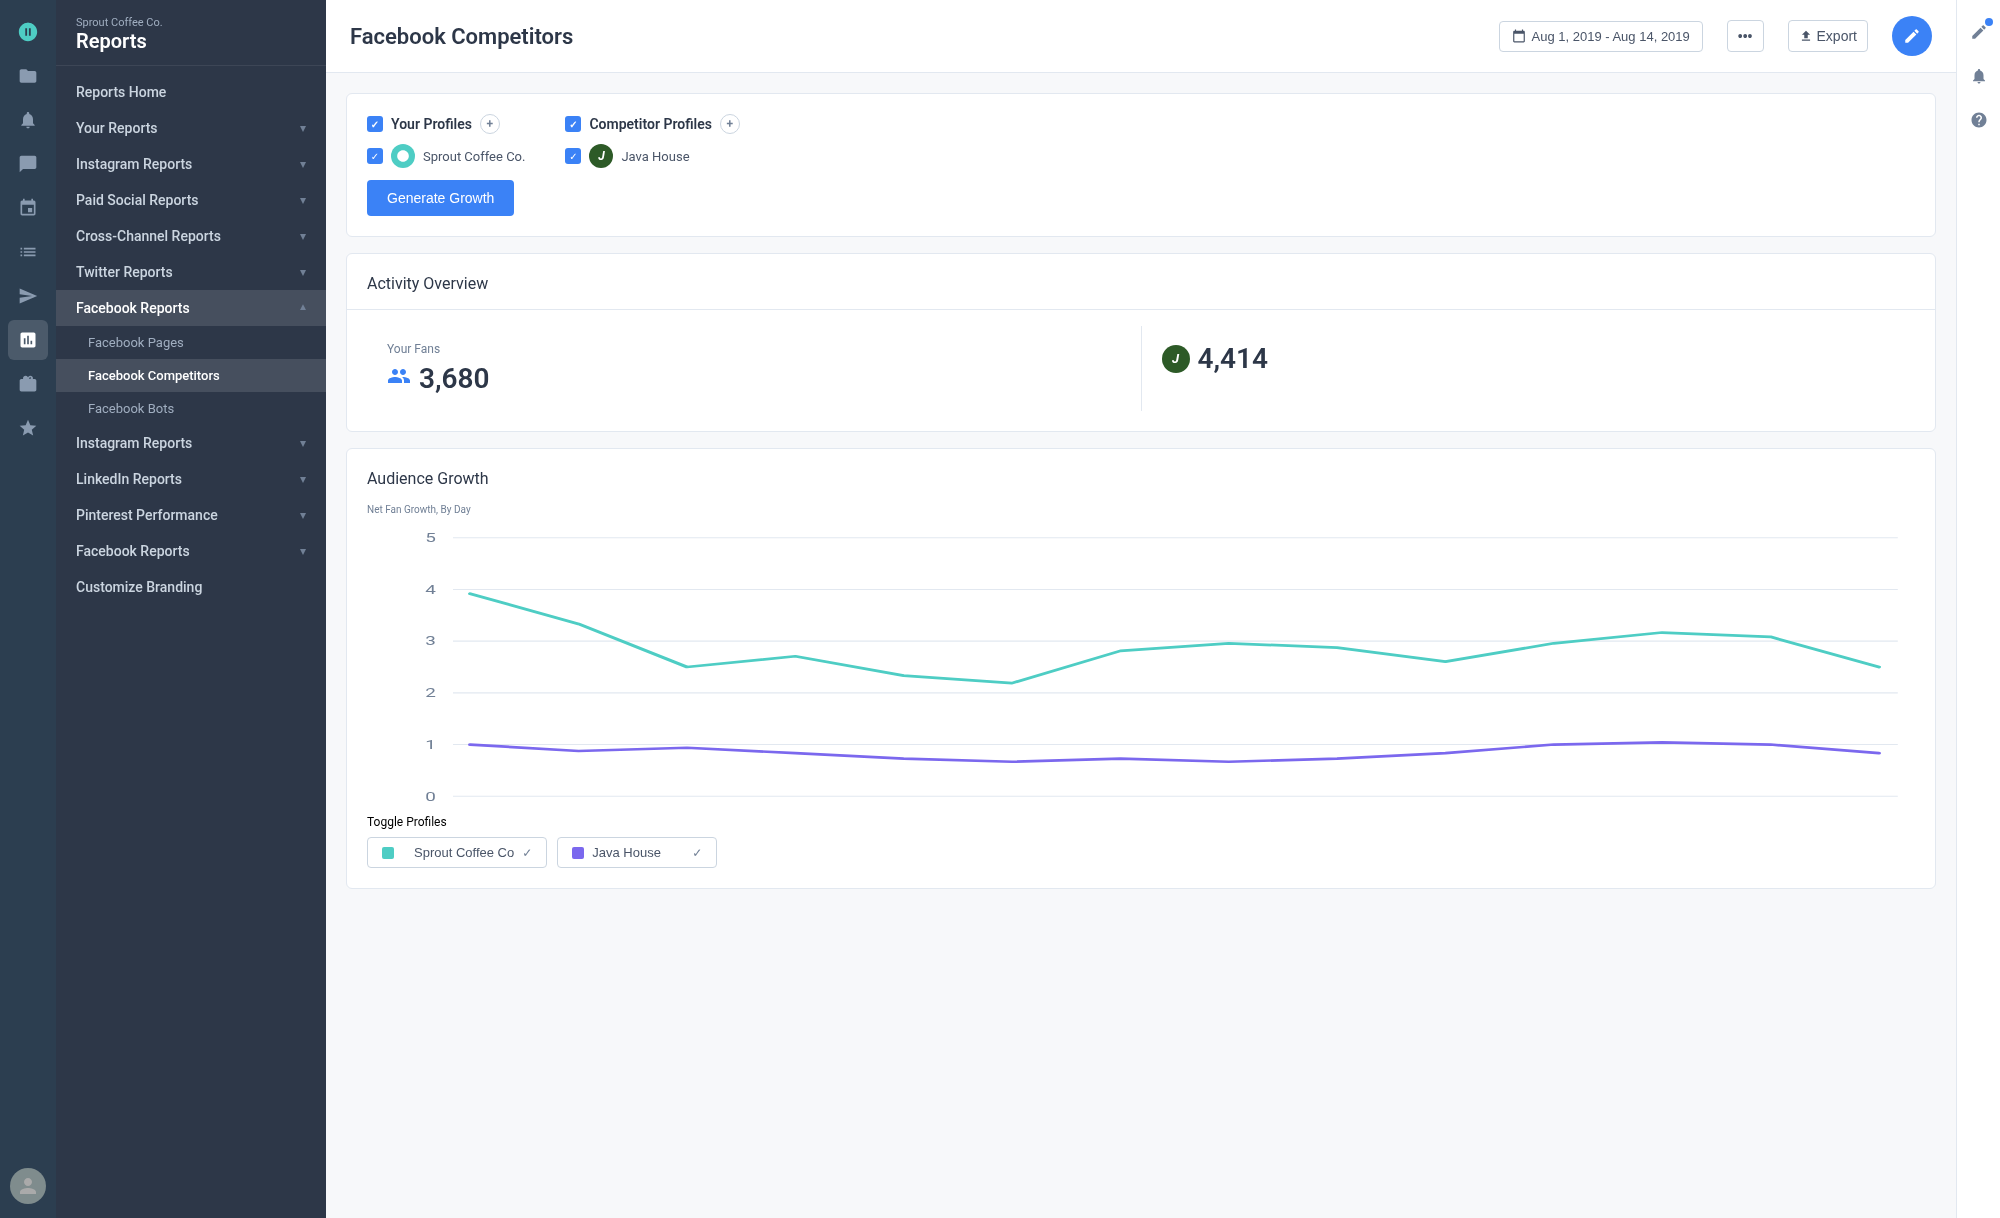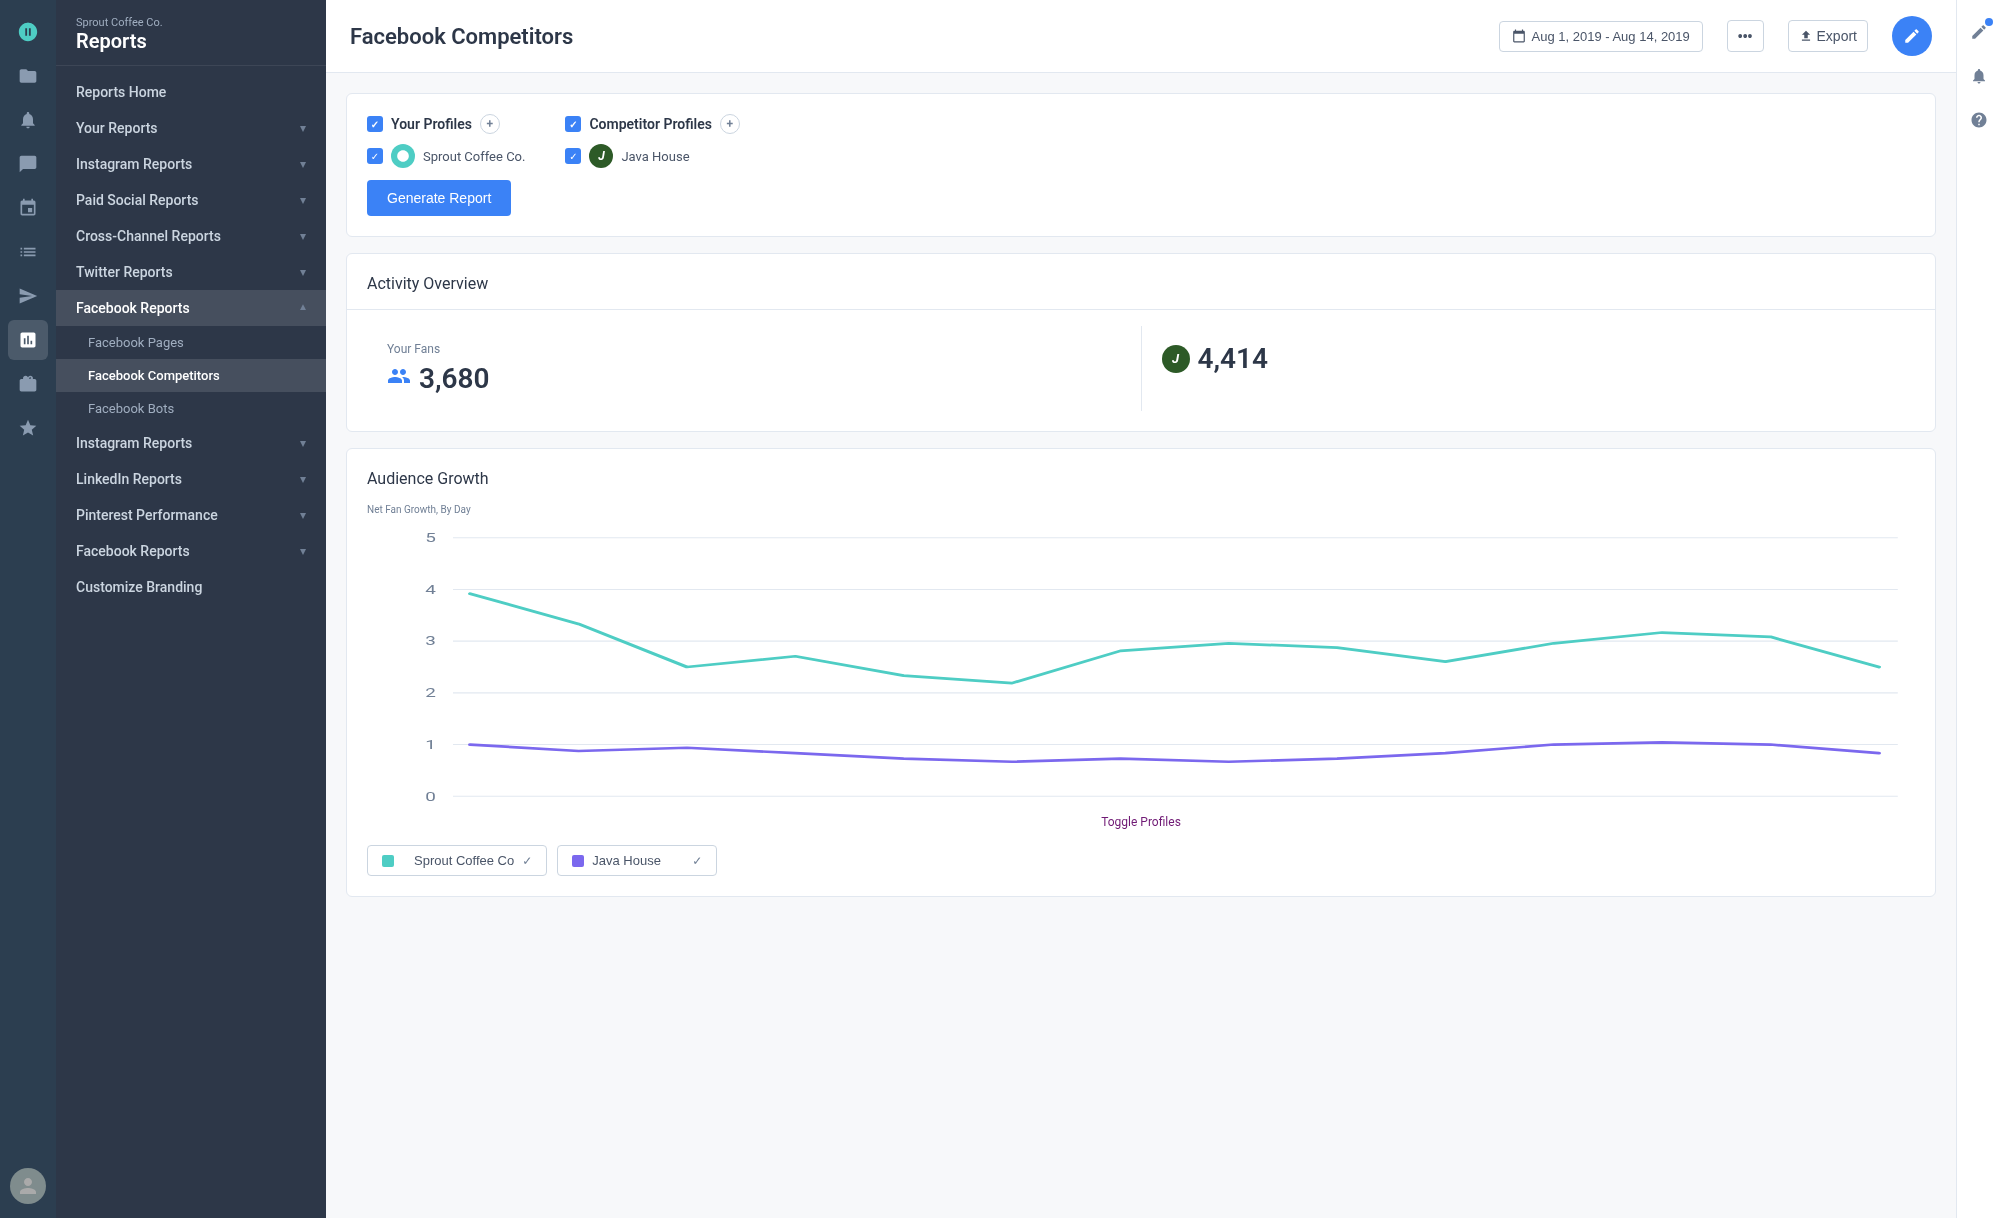--- a/index.html
+++ b/index.html
@@ -291,23 +291,22 @@
       height: 280px;
     }
     .chart-svg { width: 100%; height: 100%; }
 
     
     .toggle-profiles {
       margin-top: 8px;
     }
     .toggle-label {
       font-size: 12px;
-      color: #701a75;
-      margin-bottom: 16px;
-      text-align: center;
+      color: #000000;
+      margin-bottom: 8px;
     }
     .toggle-btns {
       display: flex;
       gap: 10px;
     }
     .toggle-btn {
       display: flex;
       align-items: center;
       gap: 8px;
       border: 1px solid #cbd5e0;
@@ -517,21 +516,21 @@
             <span>Competitor Profiles</span>
             <div class="add-icon">+</div>
           </div>
           <div class="checkbox-item">
             <div class="checkbox">✓</div>
             <div class="profile-icon profile-icon-j">J</div>
             <span>Java House</span>
           </div>
         </div>
       </div>
-      <button class="generate-btn">Generate Report</button>
+      <button class="generate-btn">Generate Growth</button>
     </div>
 
     <div class="card">
       <div class="section-title-text">Activity Overview</div>
       <hr class="divider">
       <div class="activity-overview">
         <div class="metric-box">
           <div class="metric-label">Your Fans</div>
           <div class="metric-value-row">
             <span class="fans-icon">

